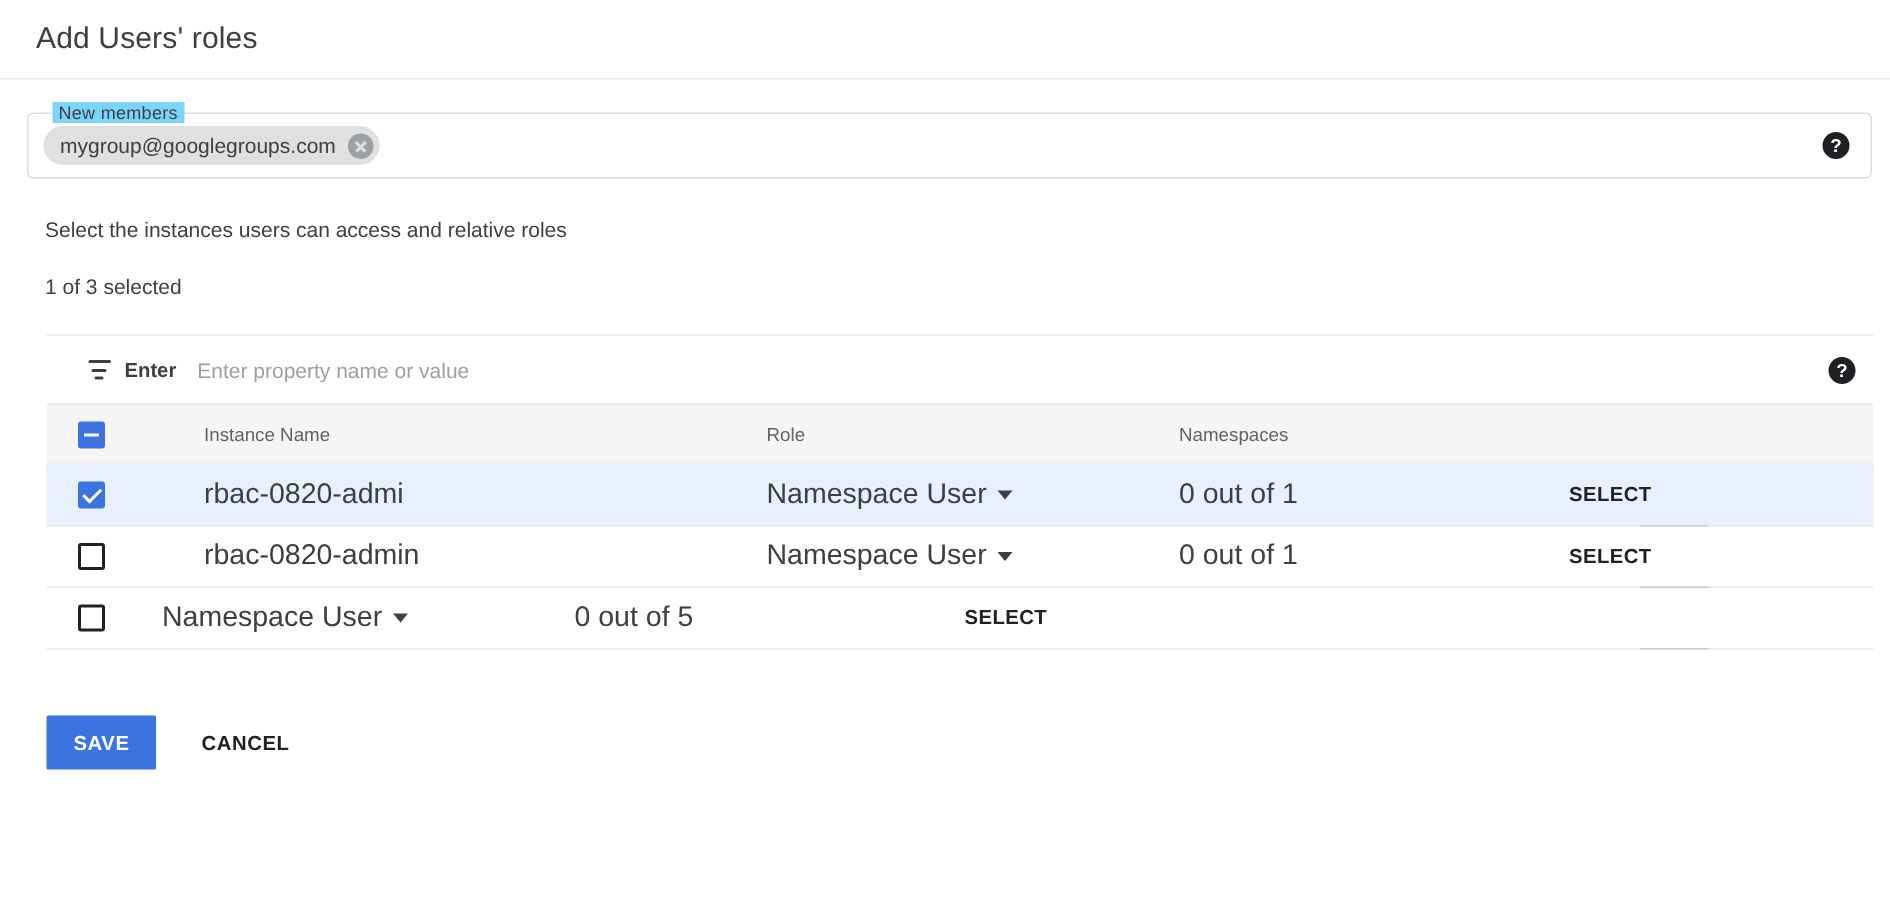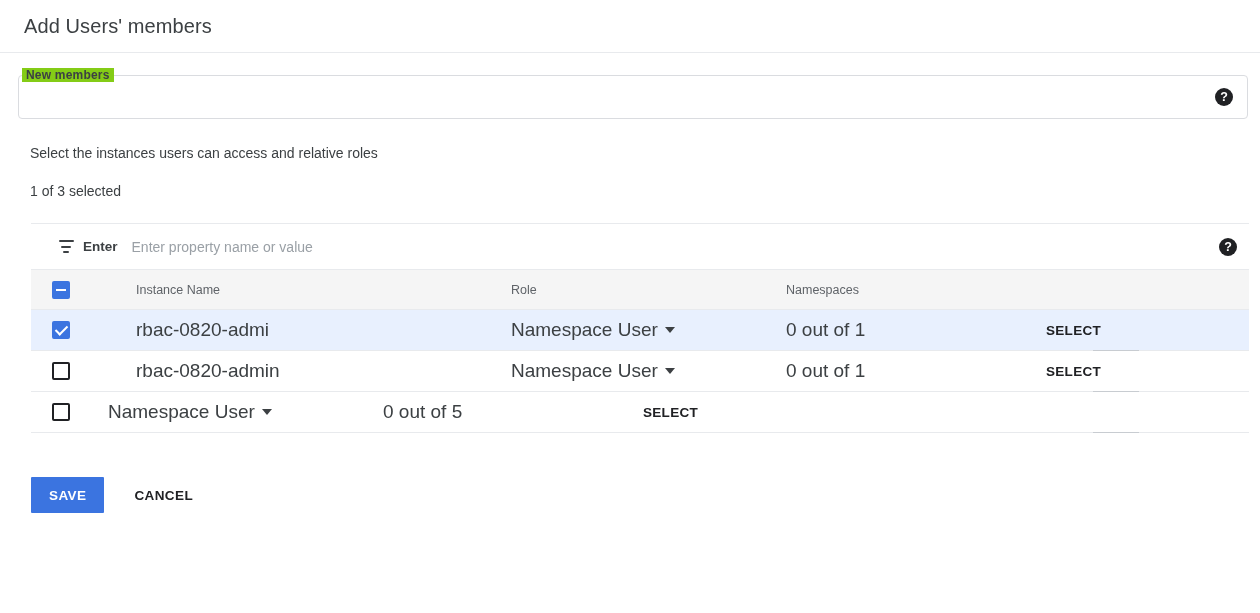--- a/index.html
+++ b/index.html
@@ -43,25 +43,25 @@
     border-radius: 4px;
     height: 44px;
     box-sizing: border-box;
     display: flex;
     align-items: center;
     padding: 0 14px 0 10px;
   }
   .field-notch {
     position: absolute;
     top: -8px;
-    left: 3px;
-    background: #84cc16;
+    left: 16px;
+    background: #7dd3fc;
     padding: 0 4px;
     font-size: 12px;
-    font-weight: bold;
+    font-weight: normal;
     color: #3c4043;
     line-height: 14px;
     letter-spacing: .2px;
   }
   .chip {
     display: inline-flex;
     align-items: center;
     background: #e0e0e0;
     border-radius: 14px;
     height: 26px;
@@ -315,27 +315,31 @@
     padding: 0 8px;
     height: 36px;
     cursor: pointer;
     font-family: "Liberation Sans", sans-serif;
   }
 </style>
 </head>
 <body>
 
 <div class="page-header">
-  <div class="page-title">Add Users' members</div>
+  <div class="page-title">Add Users' roles</div>
 </div>
 
 <div class="members-field-wrap">
   <div class="members-field">
     <span class="field-notch">New members</span>
 
+    <span class="chip">
+      <span class="chip-label">mygroup@googlegroups.com</span>
+      <span class="chip-remove"></span>
+    </span>
 
     <span class="help-icon field-help">?</span>
   </div>
 </div>
 
 <div class="instruction">Select the instances users can access and relative roles</div>
 <div class="selected-count">1 of 3 selected</div>
 
 <div class="table-card">
 

